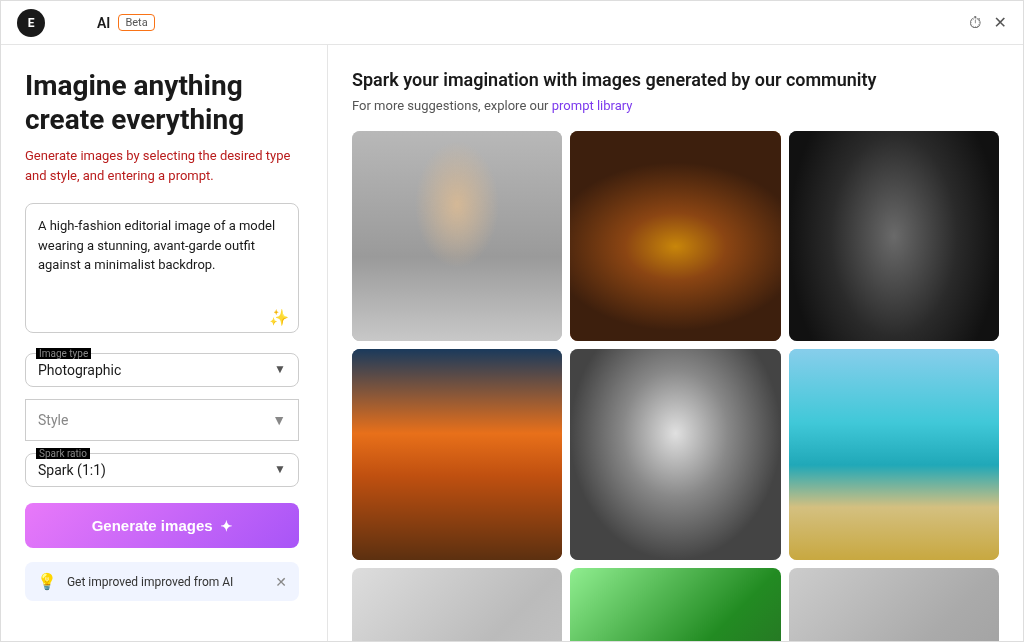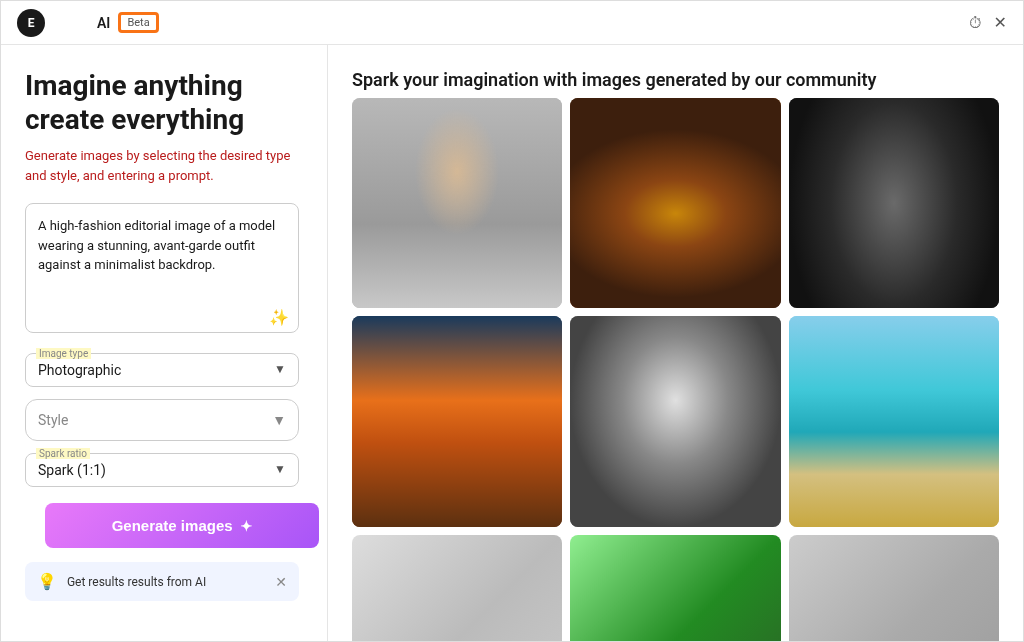--- a/index.html
+++ b/index.html
@@ -44,21 +44,21 @@
     }
     .app-name {
       font-size: 14px;
       font-weight: 600;
       color: #1a1a1a;
       margin-left: 44px;
     }
     .beta-badge {
       font-size: 11px;
       color: #555;
-      border: 3px solid #f97316;
+      border: 1px solid #f97316;
       border-radius: 4px;
       padding: 1px 6px;
     }
     .title-bar-right {
       display: flex;
       align-items: center;
       gap: 12px;
     }
     .title-bar-icon {
       color: #555;
@@ -136,37 +136,37 @@
       border: 1.5px solid #ccc;
       border-radius: 8px;
       padding: 8px 12px;
     }
     .dropdown-label {
       font-size: 10px;
       color: #888;
       position: absolute;
       top: -6px;
       left: 10px;
-      background: #fef9c3;
+      background: #000000;
       padding: 0 3px;
     }
     .dropdown-value {
       font-size: 14px;
       color: #1a1a1a;
       display: flex;
       justify-content: space-between;
       cursor: pointer;
     }
     .dropdown-arrow {
       color: #555;
       font-size: 12px;
     }
     .dropdown-no-label {
       border: 1.5px solid #ccc;
-      border-radius: 12px;
+      border-radius: 0;
       padding: 12px 12px;
       display: flex;
       align-items: center;
       justify-content: space-between;
       cursor: pointer;
     }
     .dropdown-no-label span {
       font-size: 14px;
       color: #888;
     }
@@ -180,21 +180,20 @@
       font-weight: 700;
       border: none;
       border-radius: 8px;
       padding: 14px;
       cursor: pointer;
       display: flex;
       align-items: center;
       justify-content: center;
       gap: 8px;
       margin-bottom: 14px;
-      margin-left: 20px;
     }
     .generate-btn .sparkle {
       font-size: 14px;
     }
 
     
     .tip-bar {
       background: #f0f4ff;
       border-radius: 8px;
       padding: 10px 12px;
@@ -374,27 +373,31 @@
       </div>
     </div>
 
     <button class="generate-btn">
       <span>Generate images</span>
       <span class="sparkle">✦</span>
     </button>
 
     <div class="tip-bar">
       <span class="tip-icon">💡</span>
-      <span class="tip-text">Get results results from AI</span>
+      <span class="tip-text">Get improved improved from AI</span>
       <span class="tip-close">✕</span>
     </div>
   </div>
 
   <div class="right-panel">
     <h2 class="right-title">Spark your imagination with images generated by our community</h2>
+    <p class="prompt-lib-line">
+      <span>For more suggestions, explore our</span>
+      <a class="prompt-lib-link">prompt library</a>
+    </p>
 
     <div class="image-grid">
       <div class="grid-item img-woman-fashion"></div>
       <div class="grid-item img-burger"></div>
       <div class="grid-item img-boxer"></div>
       <div class="grid-item img-mountains"></div>
       <div class="grid-item img-bw-woman"></div>
       <div class="grid-item img-beach"></div>
       <div class="grid-item img-placeholder1"></div>
       <div class="grid-item img-placeholder2"></div>

